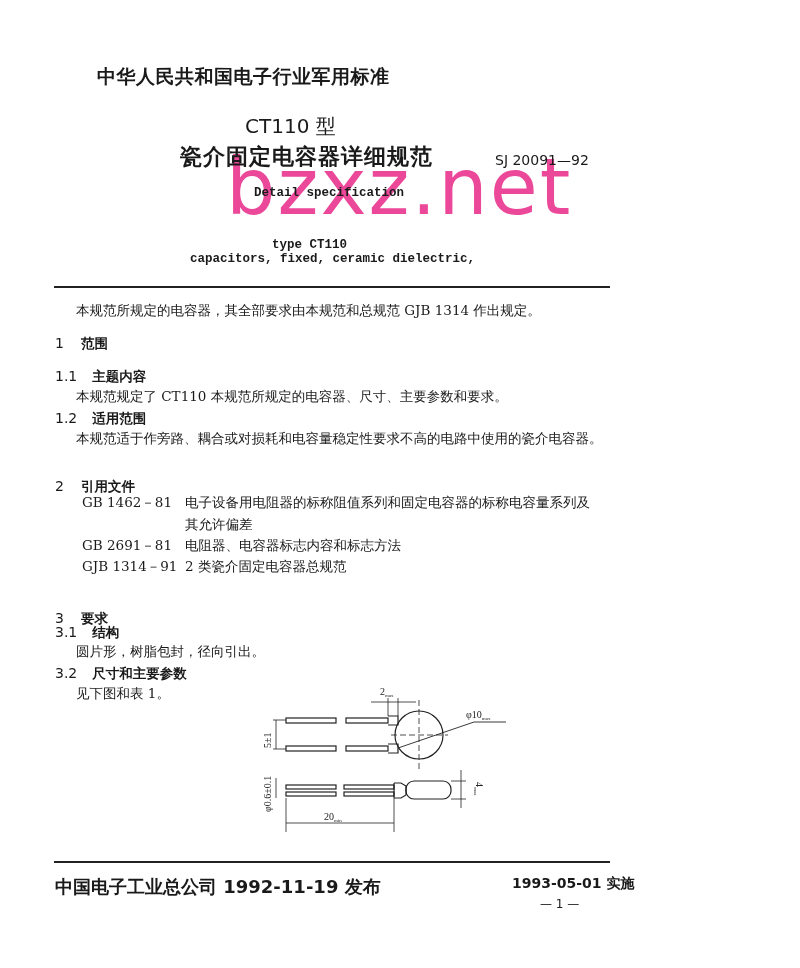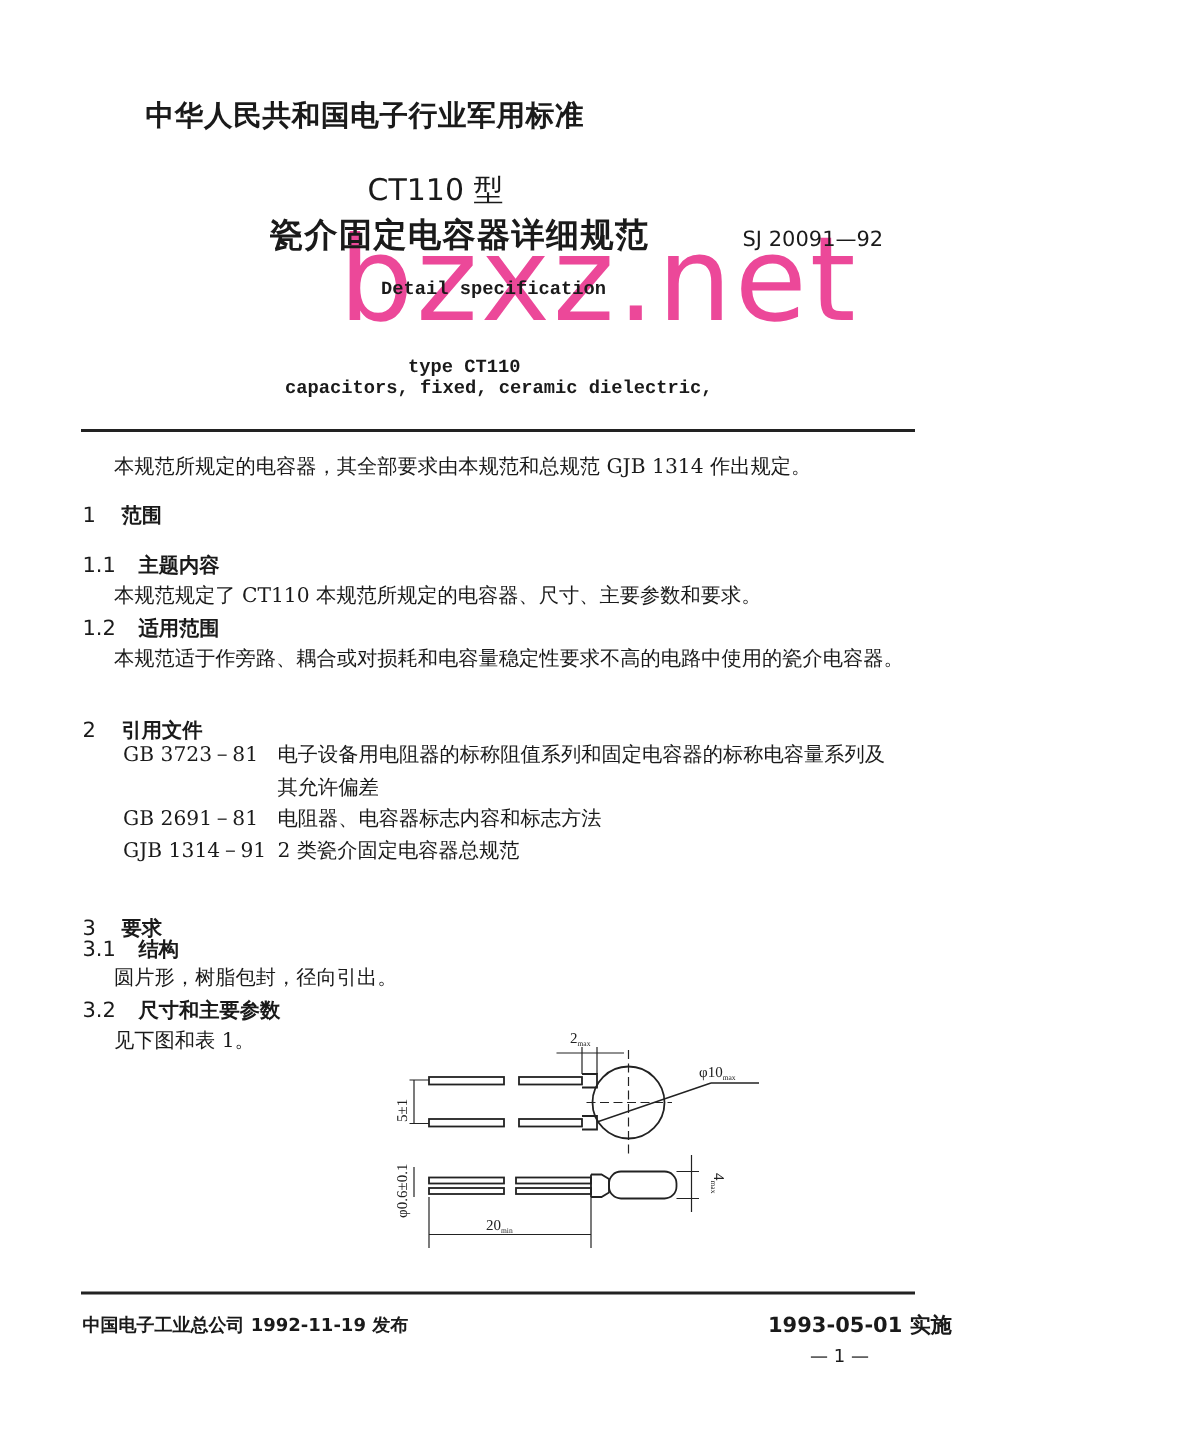--- a/index.html
+++ b/index.html
@@ -29,21 +29,21 @@
   .rule { position:absolute; left:54px; width:556px; height:2px; background:#222; }
   #rule-top { top:286px; }
   #rule-bottom { top:861px; }
 
   .body-text { font-size:13.5px; }
   .h-num { font-size:14px; }
   .h-text { font-size:13.5px; font-weight:bold; }
 
   #diagram { position:absolute; left:256px; top:680px; width:260px; height:175px; }
 
-  #footer-left { left:55px; top:875px; font-size:12px; font-weight:bold; }
+  #footer-left { left:55px; top:875px; font-size:18px; font-weight:bold; }
   #footer-right { left:512px; top:875px; font-size:14px; font-weight:bold; }
   #page-num { left:540px; top:897px; font-size:12px; }
 </style>
 </head>
 <body>
 
 <div id="watermark" class="abs">bzxz.net</div>
 
 <div id="std-org" class="abs fg sans bold">中华人民共和国电子行业军用标准</div>
 <div id="title-model" class="abs fg sans">CT110 型</div>
@@ -72,21 +72,21 @@
   <span class="h-num sans">1.2</span>
   <span class="h-text" style="margin-left:10px;">适用范围</span>
 </div>
 <div class="abs body-text" style="left:76px; top:430px;">本规范适于作旁路、耦合或对损耗和电容量稳定性要求不高的电路中使用的瓷介电容器。</div>
 
 <div class="abs" style="left:55px; top:476px;">
   <span class="h-num sans">2</span>
   <span class="h-text" style="margin-left:12px;">引用文件</span>
 </div>
 
-<div class="abs body-text" style="left:82px; top:494px;">GB 3723－81</div>
+<div class="abs body-text" style="left:82px; top:494px;">GB 1462－81</div>
 <div class="abs body-text" style="left:185px; top:494px;">电子设备用电阻器的标称阻值系列和固定电容器的标称电容量系列及</div>
 <div class="abs body-text" style="left:185px; top:516px;">其允许偏差</div>
 
 <div class="abs body-text" style="left:82px; top:537px;">GB 2691－81</div>
 <div class="abs body-text" style="left:185px; top:537px;">电阻器、电容器标志内容和标志方法</div>
 
 <div class="abs body-text" style="left:82px; top:558px;">GJB 1314－91</div>
 <div class="abs body-text" style="left:185px; top:558px;">2 类瓷介固定电容器总规范</div>
 
 <div class="abs" style="left:55px; top:608px;">

